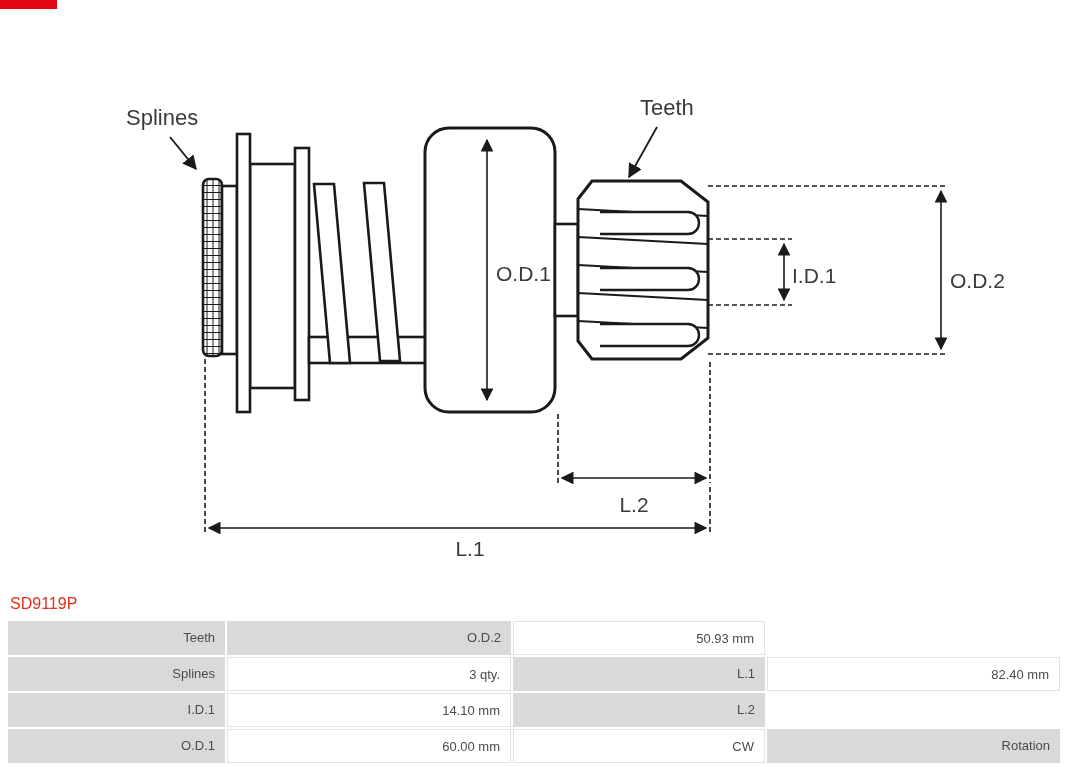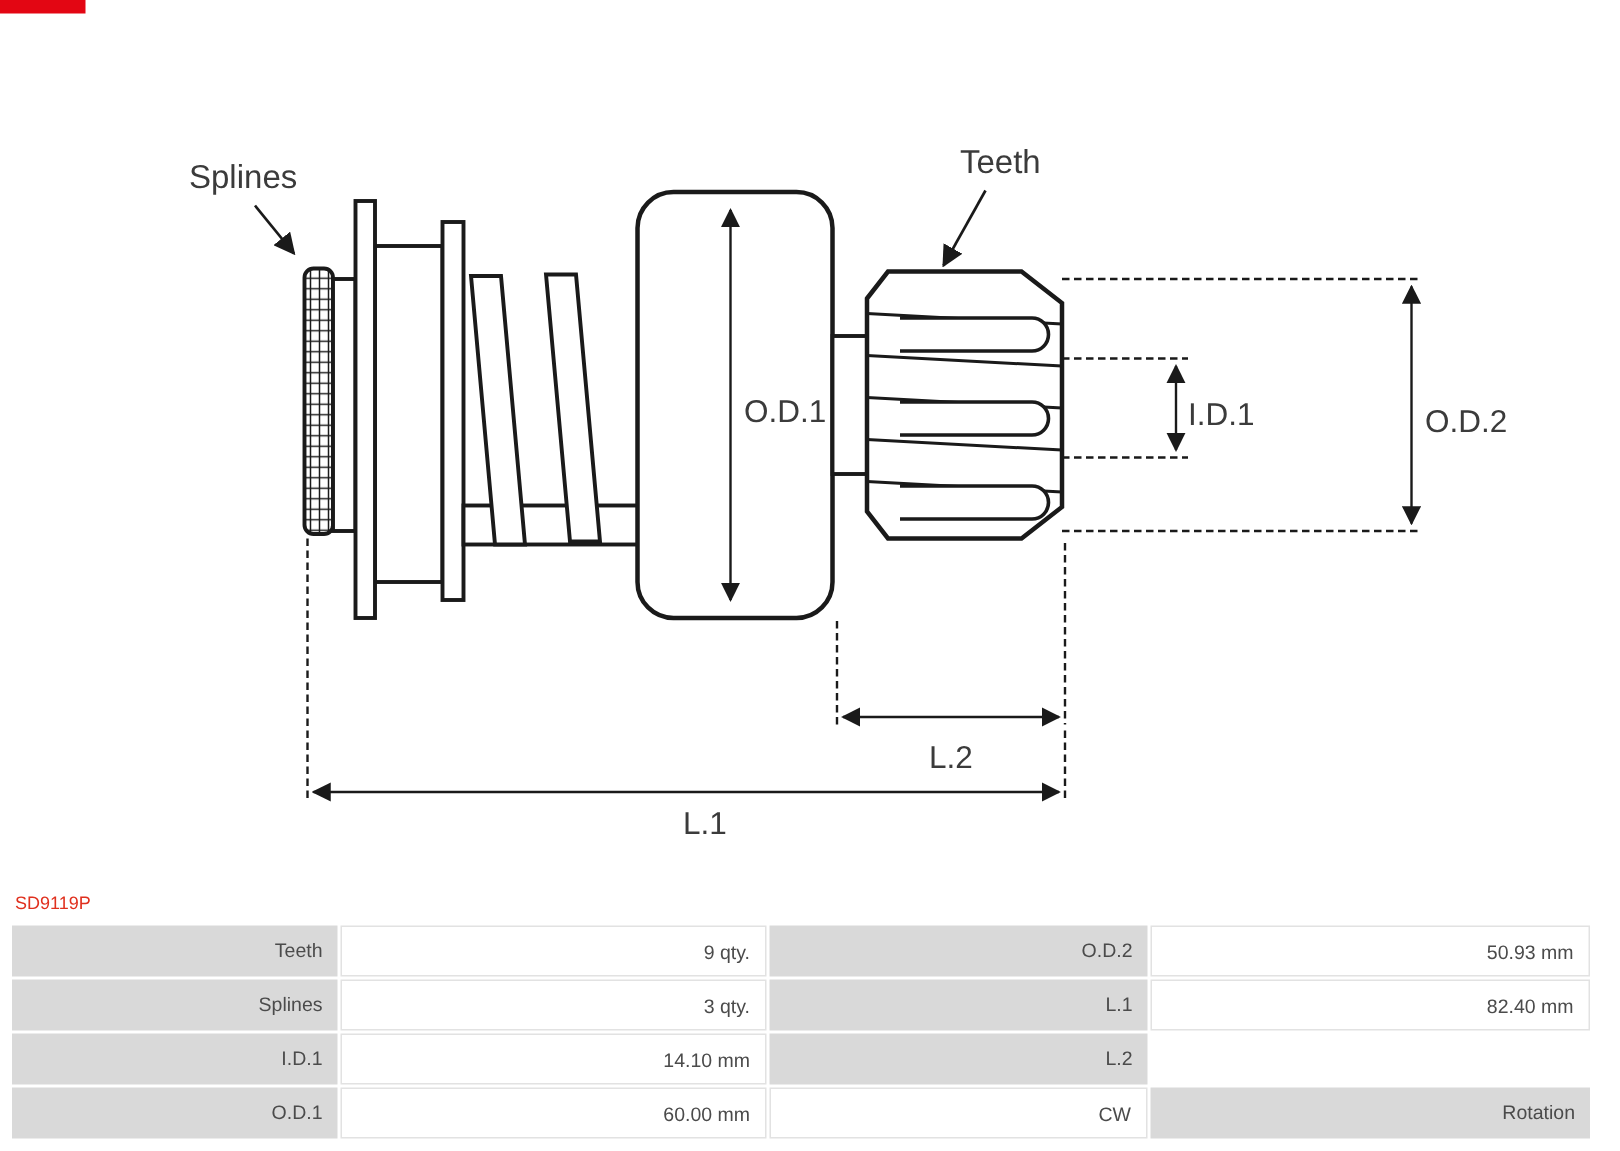--- a/index.html
+++ b/index.html
@@ -3,21 +3,21 @@
 <meta charset="utf-8">
 <style>
   html,body { margin:0; padding:0; }
   body {
     width:1080px; height:767px; background:#ffffff; position:relative;
     font-family:"Liberation Sans", sans-serif; overflow:hidden;
   }
   .logo-fragment { position:absolute; top:0; left:0; width:57px; height:9px; background:#e30613; }
   .diagram-wrap { position:absolute; top:0; left:0; }
   svg text { font-family:"Liberation Sans", sans-serif; fill:#3b3b3b; }
-  .part-number { margin:595px 0 8px 10px; font-size:12px; font-weight:400; color:#e0301e; }
+  .part-number { margin:595px 0 8px 10px; font-size:16px; font-weight:400; color:#e0301e; }
   .spec-table { margin-left:8px; }
   .spec-row { display:grid; grid-template-columns:217px 284px 252px 293px; gap:2px; margin-bottom:2px; }
   .cell {
     box-sizing:border-box; padding:8px 10px 7px; font-size:13px; line-height:17px;
     text-align:right; color:#4b4b4b; white-space:nowrap;
   }
   .cell.label { background:#d9d9d9; }
   .cell.value { background:#ffffff; border:1px solid #e2e2e2; }
 </style>
 </head>
@@ -125,21 +125,20 @@
     <line x1="657" y1="127" x2="629" y2="177" stroke="#1a1a1a" stroke-width="1.8" marker-end="url(#arw)"></line>
   </g>
 </svg>
 </div>
 
 <div class="part-number">SD9119P</div>
 
 <div class="spec-table">
   <div class="spec-row">
     <div class="cell label">Teeth</div>
-    <div class="cell value">9 qty.</div>
     <div class="cell label">O.D.2</div>
     <div class="cell value">50.93 mm</div>
   </div>
   <div class="spec-row">
     <div class="cell label">Splines</div>
     <div class="cell value">3 qty.</div>
     <div class="cell label">L.1</div>
     <div class="cell value">82.40 mm</div>
   </div>
   <div class="spec-row">

